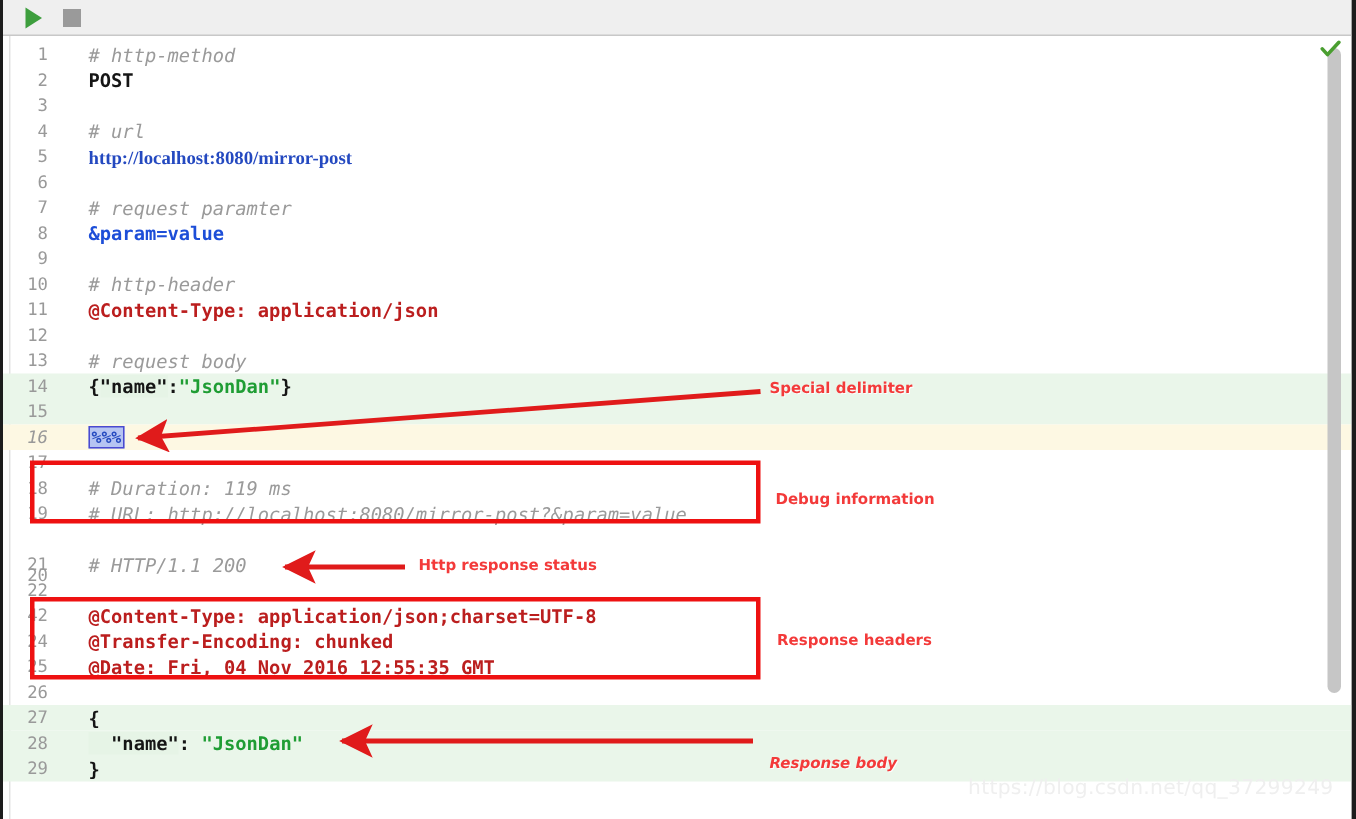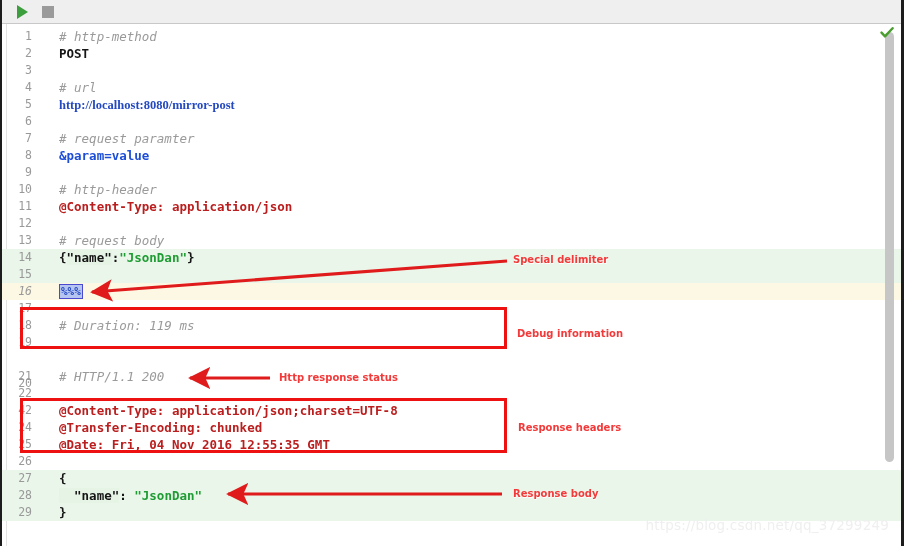--- a/index.html
+++ b/index.html
@@ -235,21 +235,21 @@
         <div class="line" style="top: 140px;"><span class="lineno">9</span><span class="code"></span></div>
         <div class="line" style="top: 157px;"><span class="lineno">10</span><span class="code"><span class="t-comment"># http-header</span></span></div>
         <div class="line" style="top: 174px;"><span class="lineno">11</span><span class="code"><span class="t-header">@Content-Type: application/json</span></span></div>
         <div class="line" style="top: 191px;"><span class="lineno">12</span><span class="code"></span></div>
         <div class="line" style="top: 208px;"><span class="lineno">13</span><span class="code"><span class="t-comment"># request body</span></span></div>
         <div class="line bg-green" style="top: 225px;"><span class="lineno">14</span><span class="code"><span class="t-brace">{</span><span class="t-key">"name"</span><span class="t-punct">:</span><span class="t-str">"JsonDan"</span><span class="t-brace">}</span></span></div>
         <div class="line bg-green" style="top: 242px;"><span class="lineno">15</span><span class="code"></span></div>
         <div class="line bg-yellow" style="top: 259px; font-style: italic;"><span class="lineno">16</span><span class="code"><span class="sel-token">%%%</span></span></div>
         <div class="line" style="top: 276px;"><span class="lineno">17</span><span class="code"></span></div>
         <div class="line" style="top: 293px;"><span class="lineno">18</span><span class="code"><span class="t-comment"># Duration: 119 ms</span></span></div>
-        <div class="line" style="top: 310px;"><span class="lineno">19</span></div>
+        <div class="line" style="top: 310px;"><span class="lineno">19</span><span class="code"><span class="t-comment"># URL: http://localhost:8080/mirror-post?&amp;param=value</span></span></div>
         <div class="line" style="top: 327px; margin-top: 24px;"><span class="lineno">20</span><span class="code"></span></div>
         <div class="line" style="top: 344px;"><span class="lineno">21</span><span class="code"><span class="t-comment"># HTTP/1.1 200</span></span></div>
         <div class="line" style="top: 361px;"><span class="lineno">22</span><span class="code"></span></div>
         <div class="line" style="top: 378px;"><span class="lineno">42</span><span class="code"><span class="t-header">@Content-Type: application/json;charset=UTF-8</span></span></div>
         <div class="line" style="top: 395px;"><span class="lineno">24</span><span class="code"><span class="t-header">@Transfer-Encoding: chunked</span></span></div>
         <div class="line" style="top: 412px;"><span class="lineno">25</span><span class="code"><span class="t-header">@Date: Fri, 04 Nov 2016 12:55:35 GMT</span></span></div>
         <div class="line" style="top: 429px;"><span class="lineno">26</span><span class="code"></span></div>
         <div class="line bg-green" style="top: 446px;"><span class="lineno">27</span><span class="code"><span class="t-brace">{</span></span></div>
         <div class="line bg-green" style="top: 463px;"><span class="lineno">28</span><span class="code"><span class="t-key">  "name"</span><span class="t-punct">: </span><span class="t-str">"JsonDan"</span></span></div>
         <div class="line bg-green" style="top: 480px;"><span class="lineno">29</span><span class="code"><span class="t-brace">}</span></span></div>
@@ -276,21 +276,21 @@
 
     <g>
       <line x1="500" y1="494" x2="226" y2="494" stroke="#e01b1b" stroke-width="3.2" marker-end="url(#ah)"></line>
     </g>
   </svg>
 
   <div class="anno-label" style="left:511px; top:254px;">Special delimiter</div>
   <div class="anno-label" style="left:515px; top:328px;">Debug information</div>
   <div class="anno-label" style="left:277px; top:372px;">Http response status</div>
   <div class="anno-label" style="left:516px; top:422px;">Response headers</div>
-  <div class="anno-label" style="left:511px; top:488px;">Response body</div>
+  <div class="anno-label" style="left:511px; top:504px;font-style:italic;">Response body</div>
 
   <div id="scroll-track"></div>
   <div id="scroll-thumb"></div>
   <svg id="check-icon" viewBox="0 0 14 14">
     <path d="M1.5 6.6 L5 10.4 L12.6 2.2" stroke="#4a9e30" stroke-width="2.4" fill="none" stroke-linecap="round" stroke-linejoin="round"></path>
   </svg>
 
   <div id="watermark">https://blog.csdn.net/qq_37299249</div>
 
 </div>

